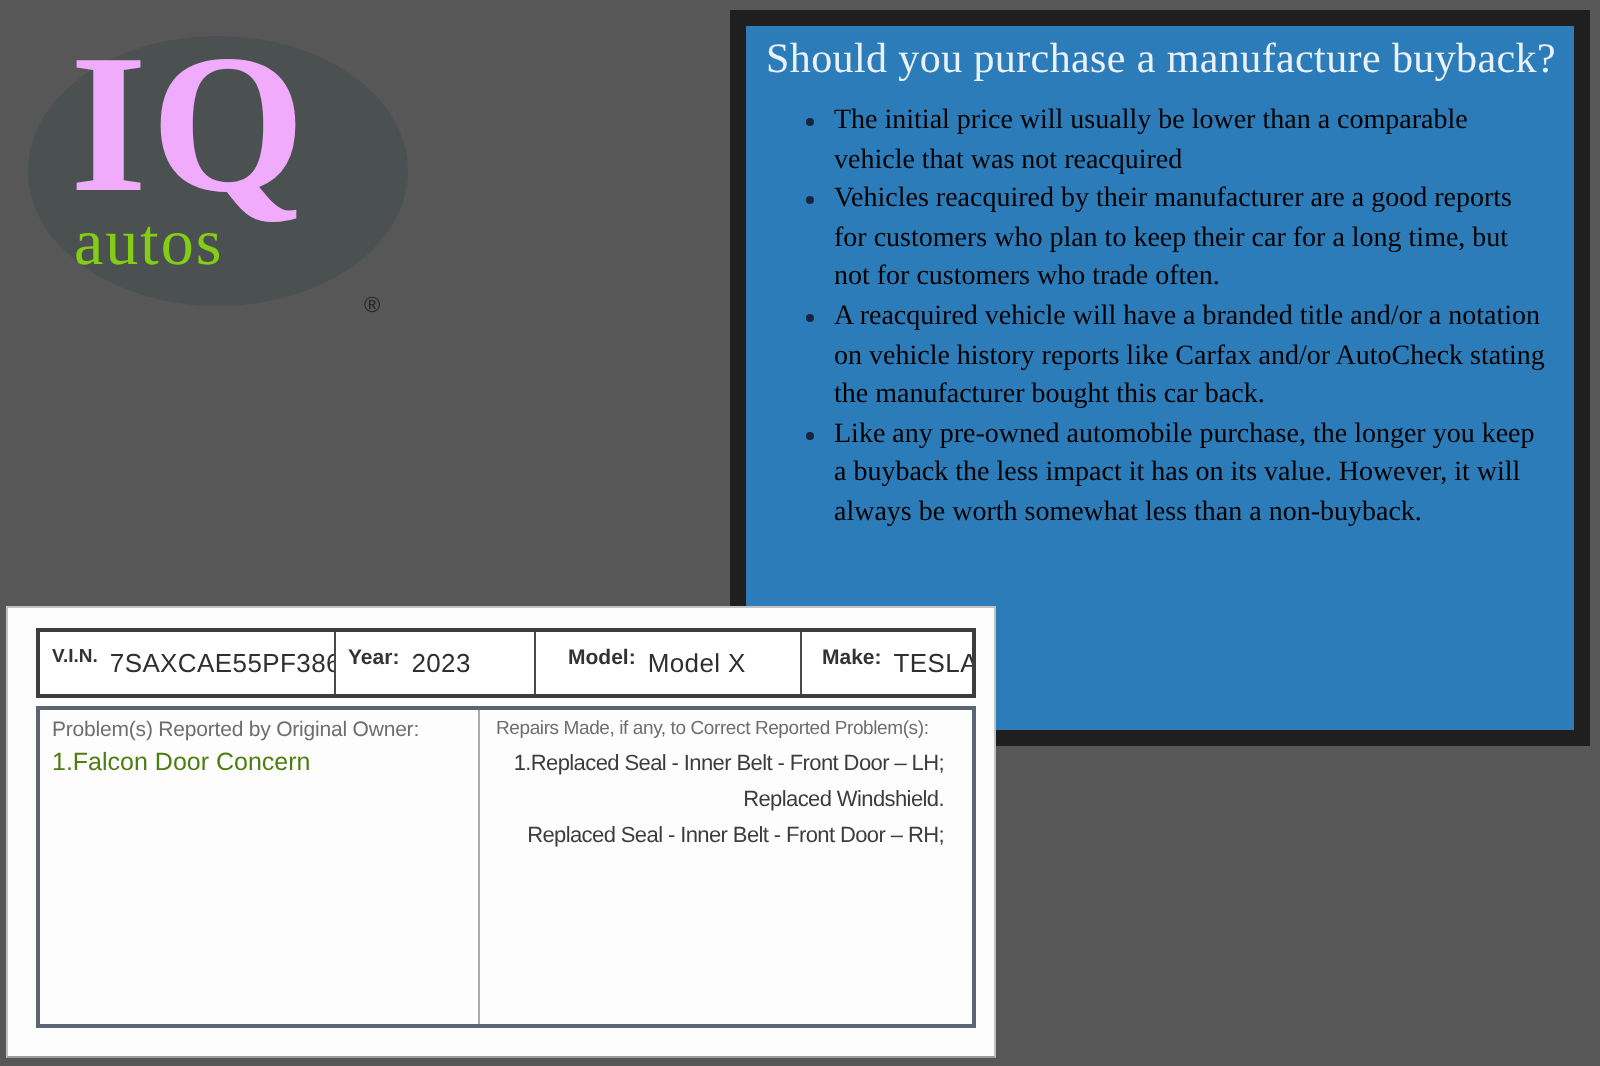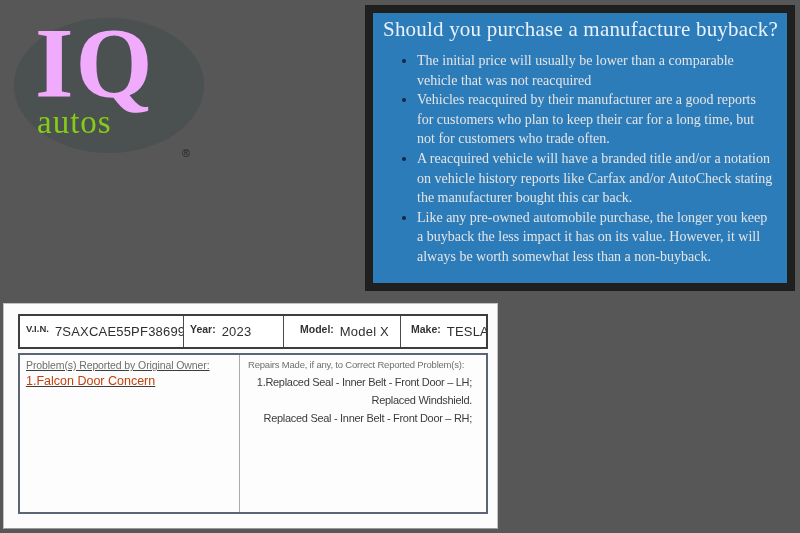--- a/index.html
+++ b/index.html
@@ -35,40 +35,40 @@
     letter-spacing: 1px;
   }
   .logo-reg {
     position: absolute; left: 182px; top: 147px;
     font-size: 11px; color: #242424;
   }
 
   
   .infobox {
     position: absolute; left: 365px; top: 5px;
-    width: 430px; height: 286px;
+    width: 430px; height: 368px;
     background: #2d7cba;
     border: 8px solid #1f1f1f;
     padding: 3px 6px 0 10px;
     font-family: "Liberation Serif", serif;
   }
   .infobox-title {
     color: #e9f1fb;
     font-size: 21px;
     font-weight: 400;
     letter-spacing: 0.2px;
     line-height: 26px;
     white-space: nowrap;
   }
   .infobox ul {
     margin: 9px 0 0 18px;
     padding-left: 16px;
     width: 372px;
     list-style: disc outside;
-    color: #e5e5e5;
+    color: #000000;
     font-size: 14px;
     line-height: 19.6px;
   }
   .infobox li::marker { color: #16253e; }
 
   
   .doc {
     position: absolute; left: 3px; top: 303px;
     width: 495px; height: 226px;
     background: #fcfcfc;
@@ -83,21 +83,21 @@
     display: flex;
     background: #fff;
   }
   .vin-cell {
     display: flex; align-items: center;
     padding-left: 6px;
     border-right: 1px solid #4a4a4a;
     white-space: nowrap; overflow: hidden;
   }
   .vin-cell:last-child { border-right: none; }
-  .cell-vin   { width: 164px; }
+  .cell-vin   { width: 148px; }
   .cell-year  { width: 100px; }
   .cell-make  { width: 85px;  padding-left: 10px; }
   .cell-model { flex: 1;      padding-left: 16px; }
   .fld-label {
     font-weight: 700; font-size: 10.5px; color: #333;
     transform: translateY(-3px);
     margin-right: 6px;
   }
   .cell-vin .fld-label { font-size: 9.5px; }
   .fld-value { font-size: 13px; color: #2f2f2f; letter-spacing: 0.2px; }
@@ -107,31 +107,30 @@
     width: 470px; height: 161px;
     border: 2px solid #5b6573;
     display: flex;
     background: #fdfdfd;
   }
   .col-problems {
     width: 220px;
     border-right: 1px solid #aaa;
     padding: 4px 4px 0 6px;
     overflow: hidden;
-    text-decoration: underline;
   }
   .col-repairs { flex: 1; padding: 4px 14px 0 8px; overflow: hidden; }
   .col-header {
     font-size: 10.5px; color: #6e6e6e;
     white-space: nowrap; letter-spacing: -0.1px;
   }
   .col-repairs .col-header { font-size: 9.5px; letter-spacing: -0.2px; }
   .problem-item {
     margin-top: 3px;
-    font-size: 12.5px; color: #c2410c;
+    font-size: 12.5px; color: #4d7c0f;
     white-space: nowrap;
   }
   .repair-line {
     font-size: 11px; color: #3c3c3c;
     line-height: 18px;
     letter-spacing: -0.3px;
     white-space: nowrap;
   }
   .repair-lines { margin-top: 3px; text-align: right; }
 </style>

